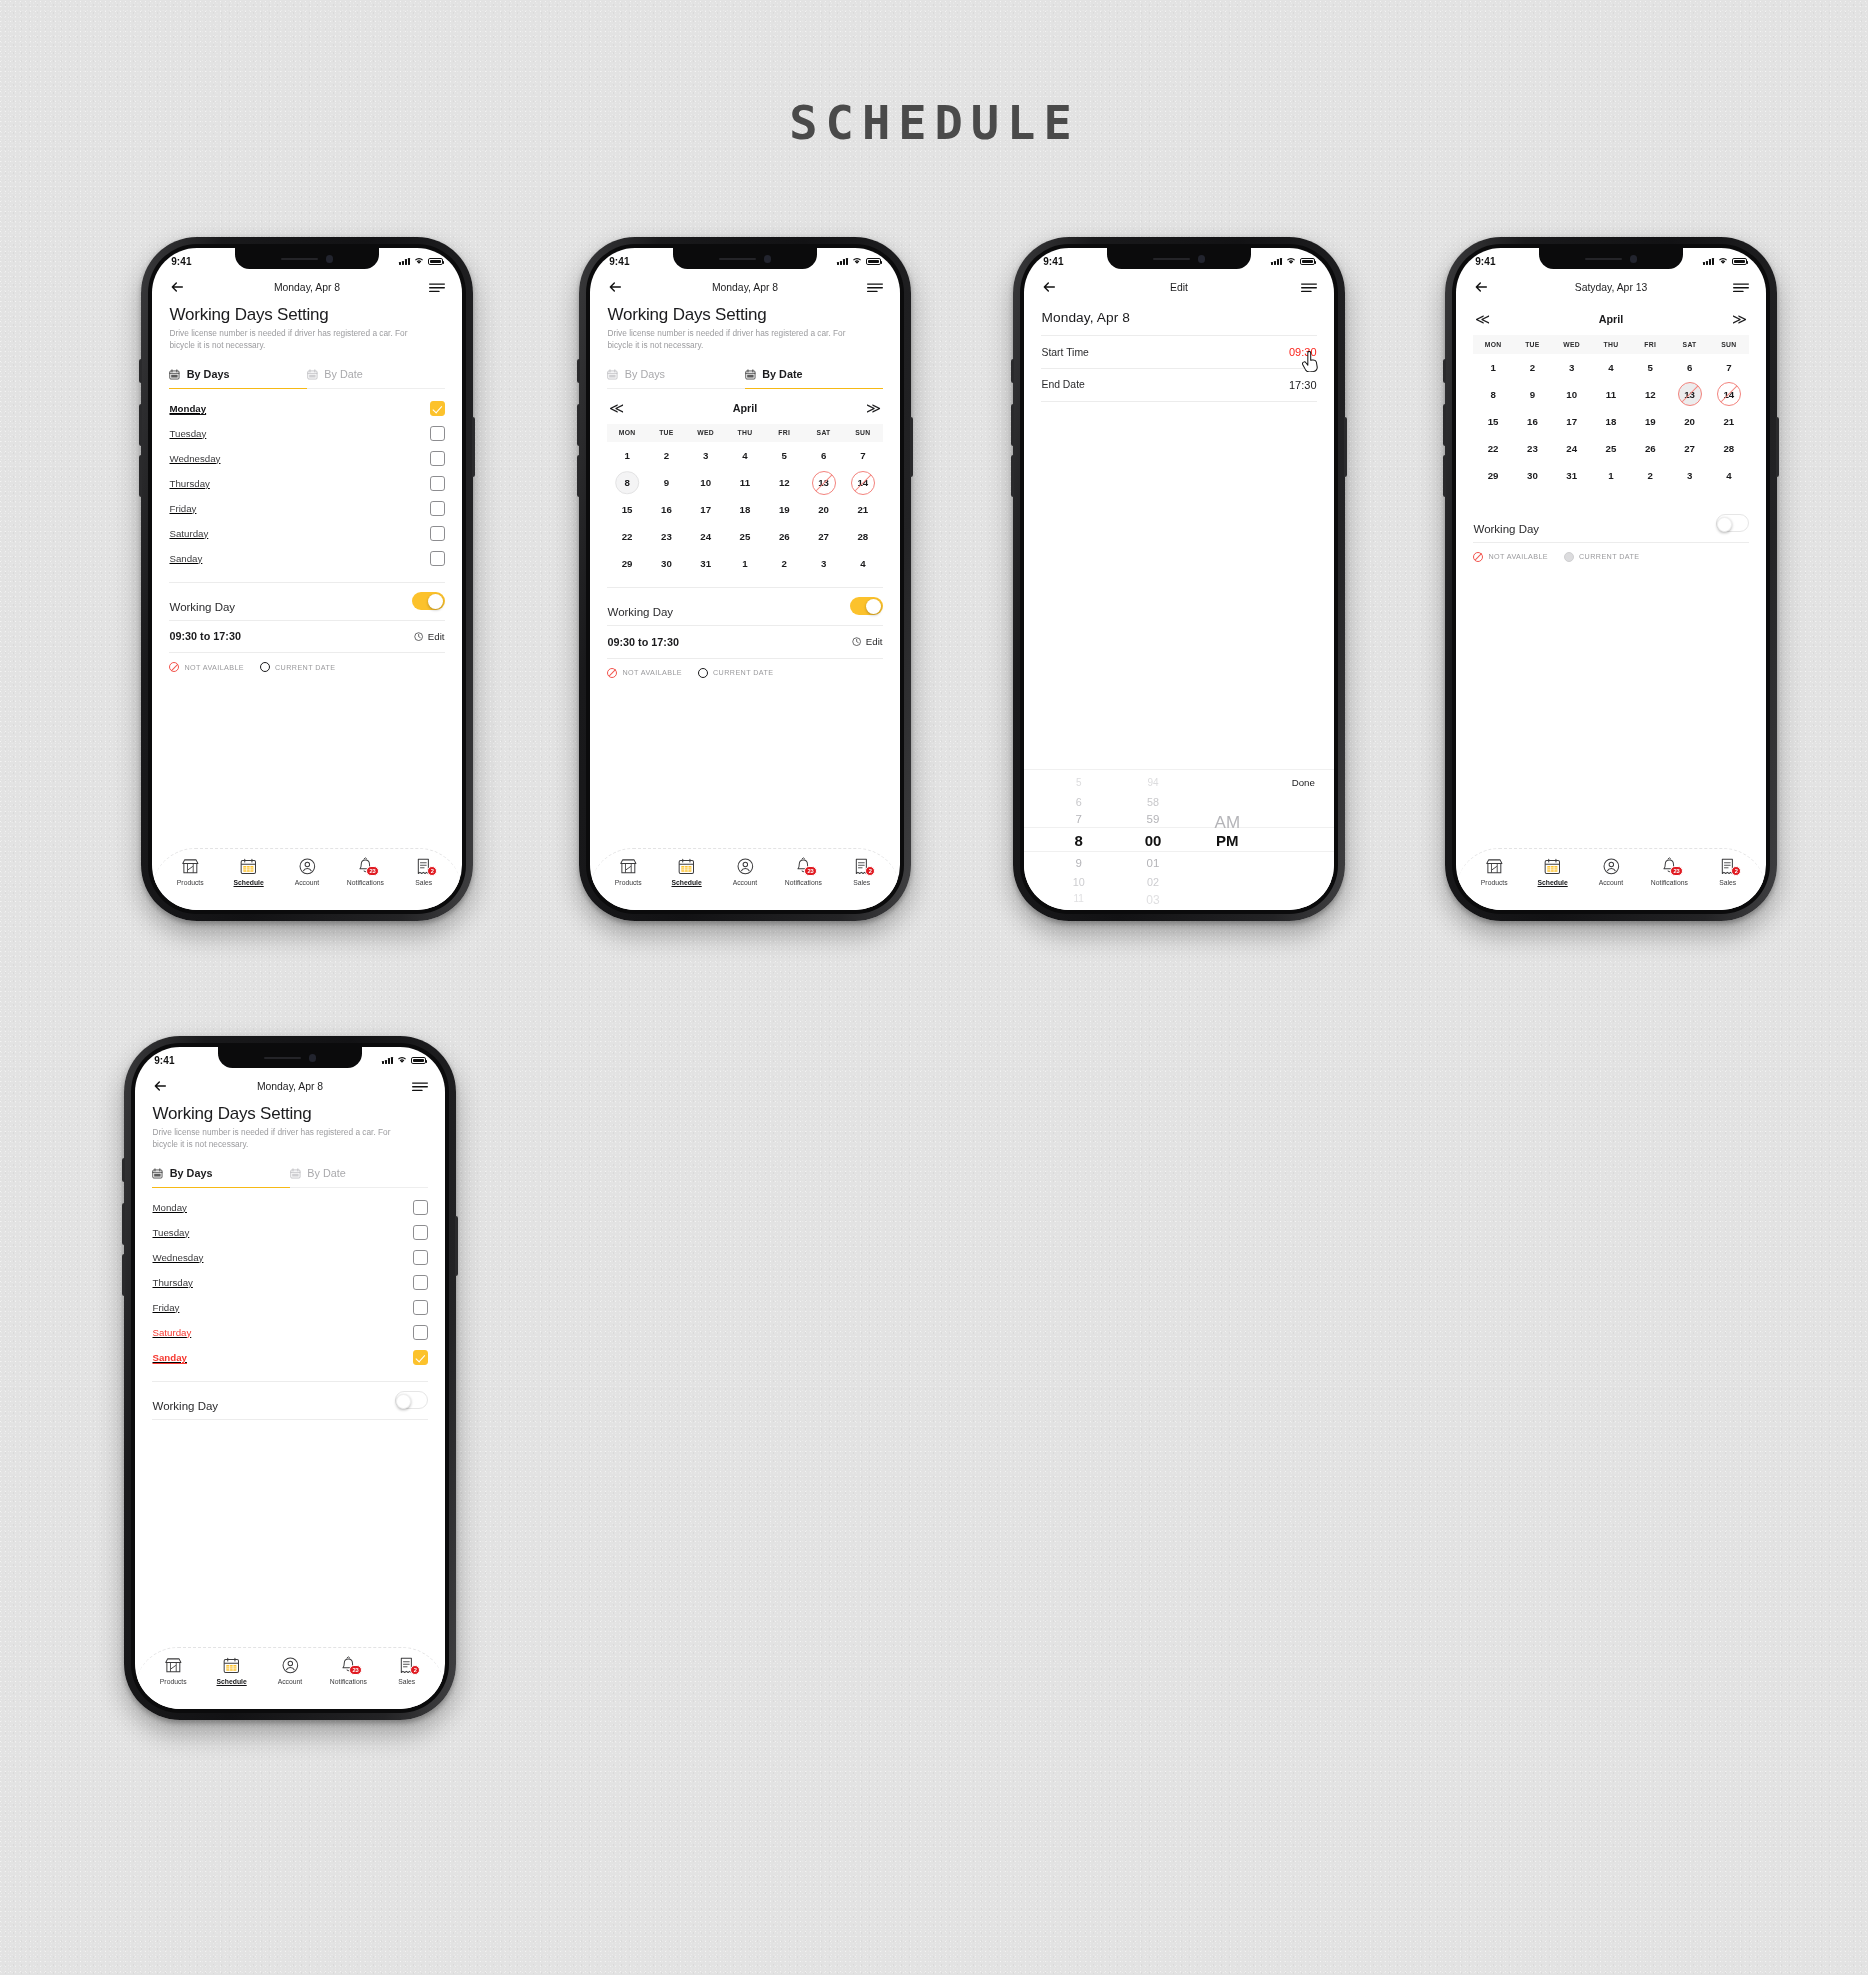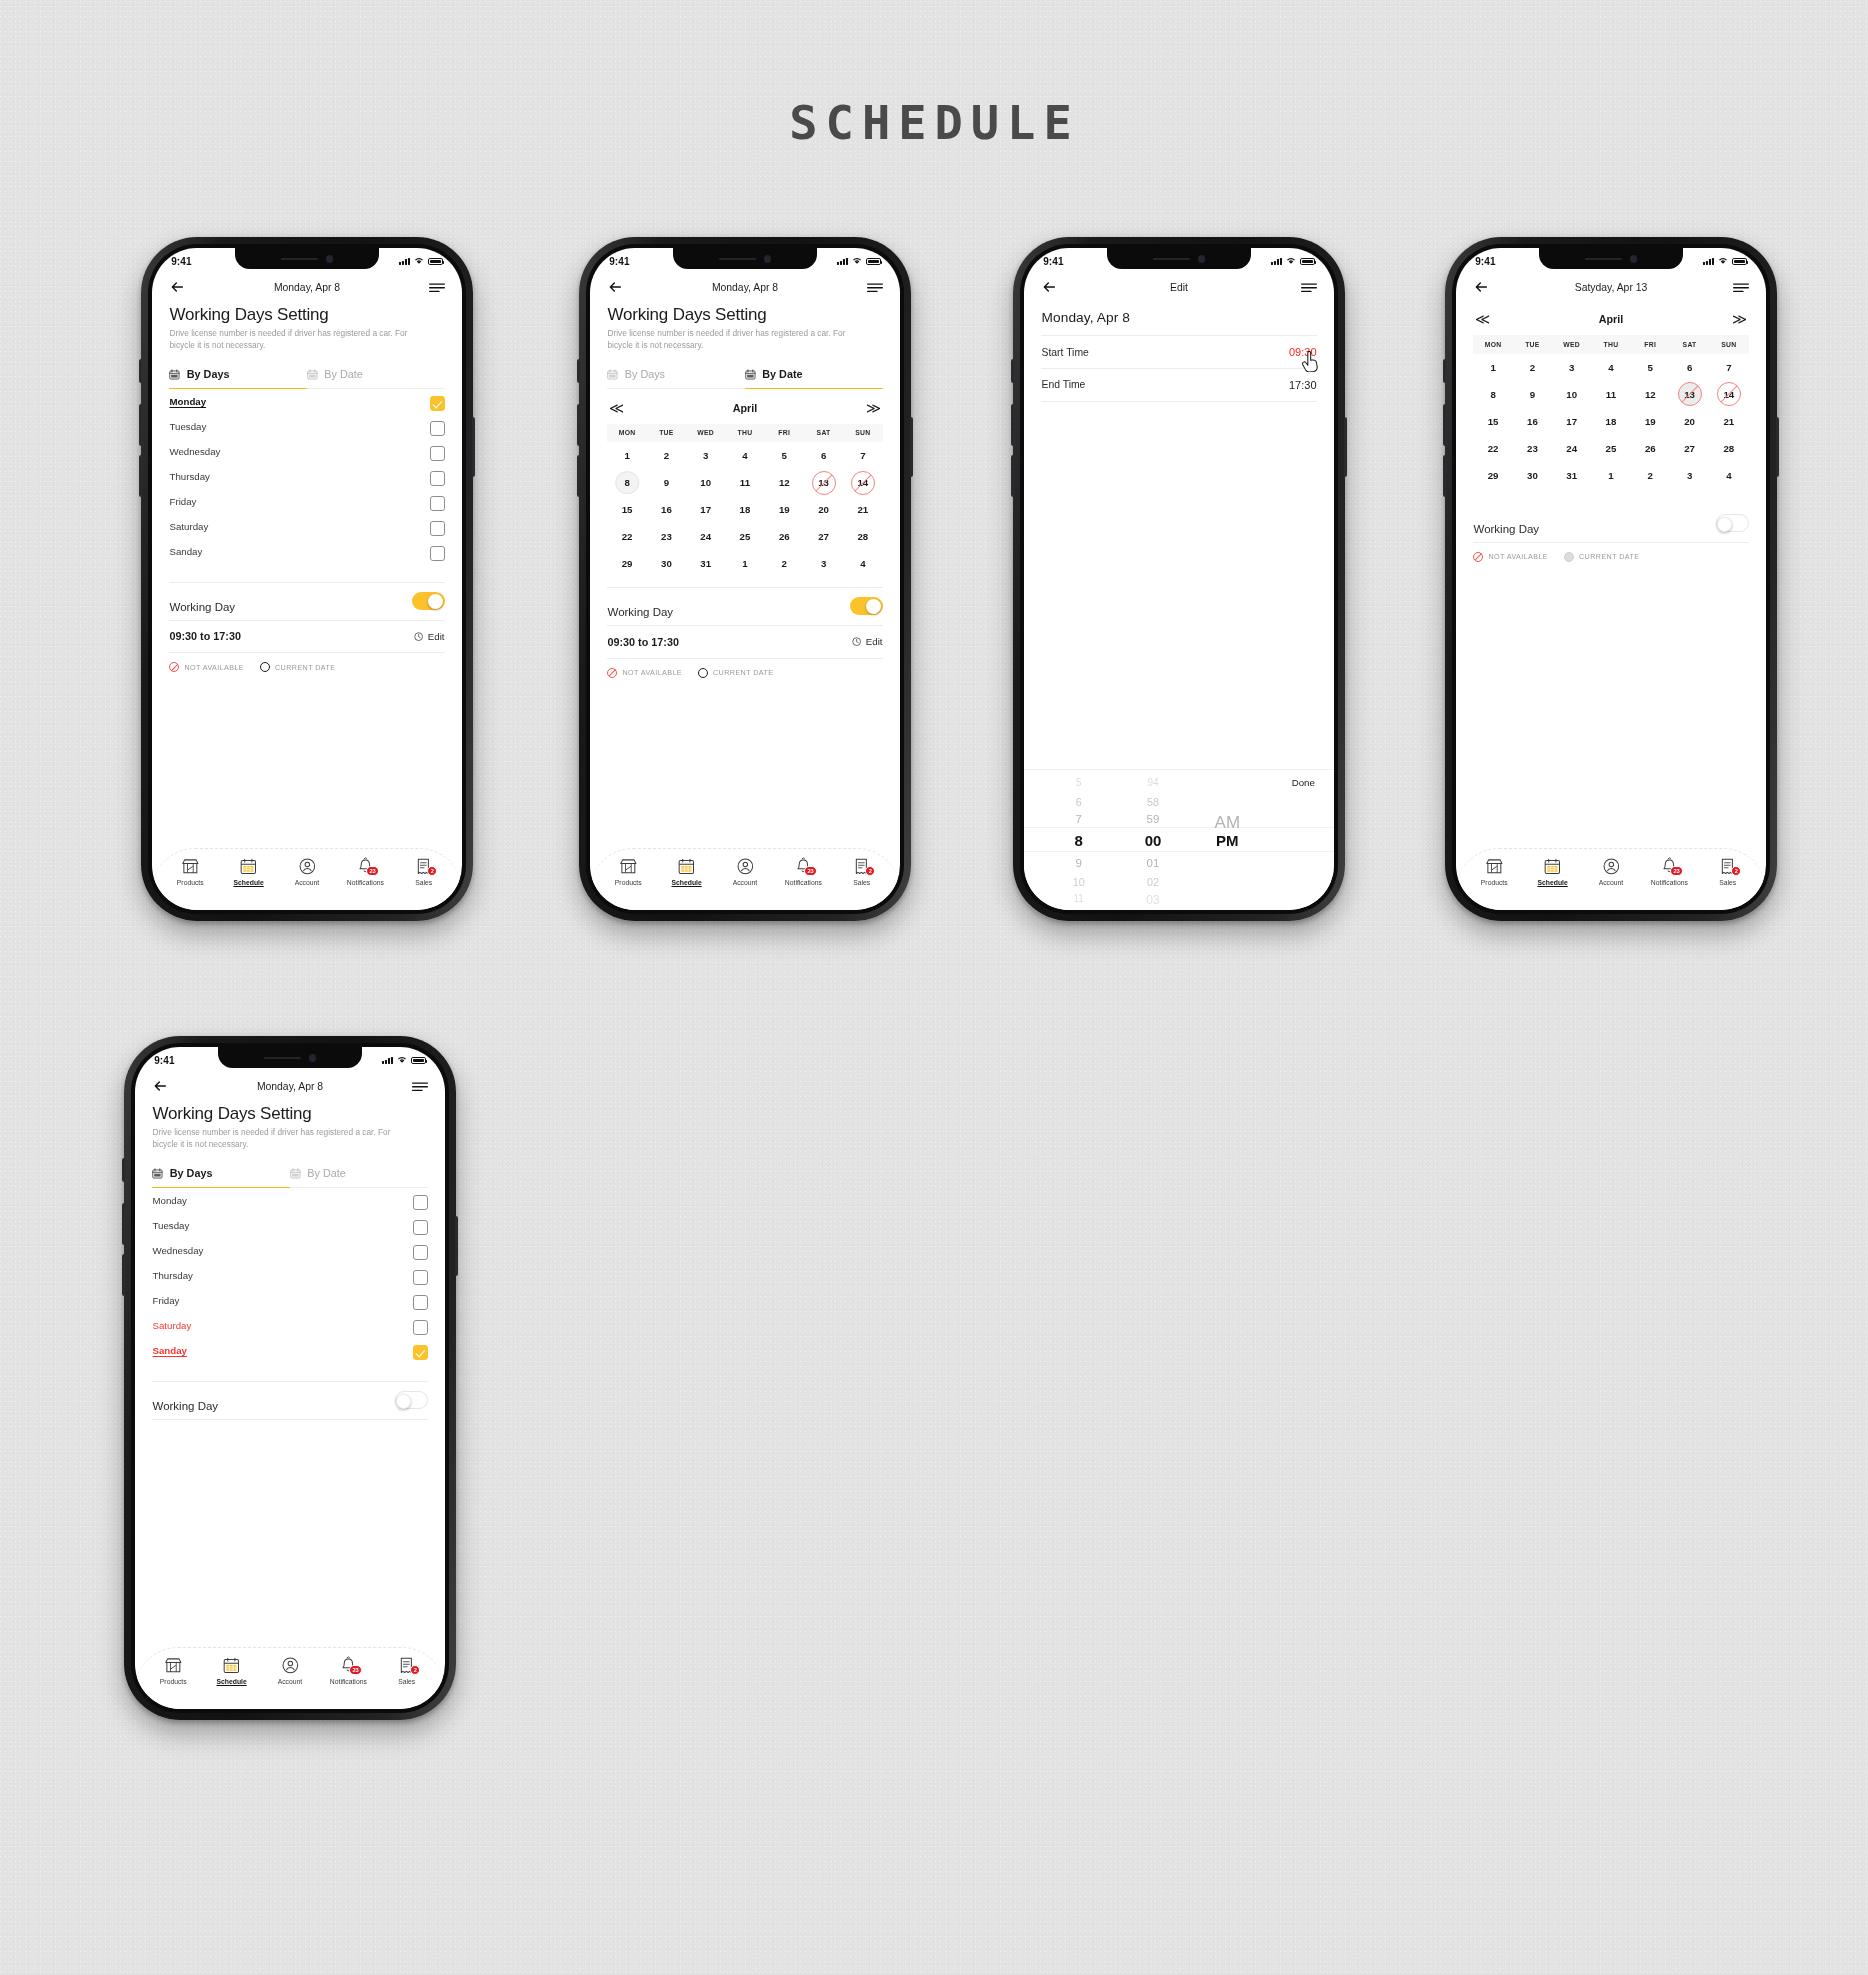--- a/index.html
+++ b/index.html
@@ -105,22 +105,23 @@
   .tab { flex:1; display:flex; align-items:center; gap:6.5px; padding-bottom:7.2px; cursor:pointer; }
   .tab-lbl { font-size:10.8px; color:#a9a9ac; }
   .tab.active .tab-lbl { color:#1b1b1d; font-weight:bold; }
   .tab-cal { width:10.8px; height:10.8px; }
   .tabs-rail { position:relative; height:1.4px; background:#eeeeee; }
   .tabs-ink { position:absolute; top:0; height:1.4px; width:50%; background:#f6b915; }
   .tabs-ink.right { left:50%; }
 
   
   .day-row {
-    display:flex; justify-content:space-between;
+    display:flex; align-items:center; justify-content:space-between;
     height: 25px;
+    text-decoration: underline;
   }
   .day-name { font-size:9.7px; color:#3a3a3c; }
   .day-name.sel { font-weight:bold; color:#141416; text-decoration:underline; text-underline-offset:2.2px; }
   .day-name.red { color:#f6372f; }
   .day-name.red.sel { color:#f6372f; font-weight:bold; text-decoration:underline; text-underline-offset:2.2px; }
   .cbox { width:15px; height:15px; border:1px solid #8d8d90; border-radius:2.9px; background:#fff; cursor:pointer; }
   .cbox.on { background:#fcc22c; border-color:#fcc22c; position:relative; }
   .cbox.on::after {
     content:""; position:absolute; left:4.7px; top:2.4px;
     width:4px; height:7.5px; border:solid #fff; border-width:0 1.7px 1.7px 0;
@@ -722,21 +723,21 @@
           <div class="hr" style="margin-top:10px"></div>
           <div class="et-row" style="position:relative">
             <span class="et-lbl">Start Time</span>
             <span class="et-val red">09:30</span>
             <svg class="cursor-hand" style="right:-2.9px;top:14.4px" viewBox="0 0 26 30">
               <path d="M9.5 2.5c0-1.1.9-2 2-2s2 .9 2 2v10.5l2-0.5c3 -0.7 5.5 1 6 3.5l1 6c.5 3-1.5 6-5 6.5l-5 0.6c-2.8 .3-5-1-6.3-3.2L2.5 19c-.8-1.4-.3-3 1-3.6 1.2-.6 2.6-.2 3.4.9l2.6 3.4z" fill="#fff" stroke="#111" stroke-width="1.4" stroke-linejoin="round"></path>
             </svg>
           </div>
           <div class="hr"></div>
           <div class="et-row">
-            <span class="et-lbl">End Time</span>
+            <span class="et-lbl">End Date</span>
             <span class="et-val">17:30</span>
           </div>
           <div class="hr"></div>
         </div>
       </div>
 
       <div class="picker">
         <span class="picker-done">Done</span>
         <div class="pk-sel-band" style="top:57px"></div>
         <div class="pk-cols">

